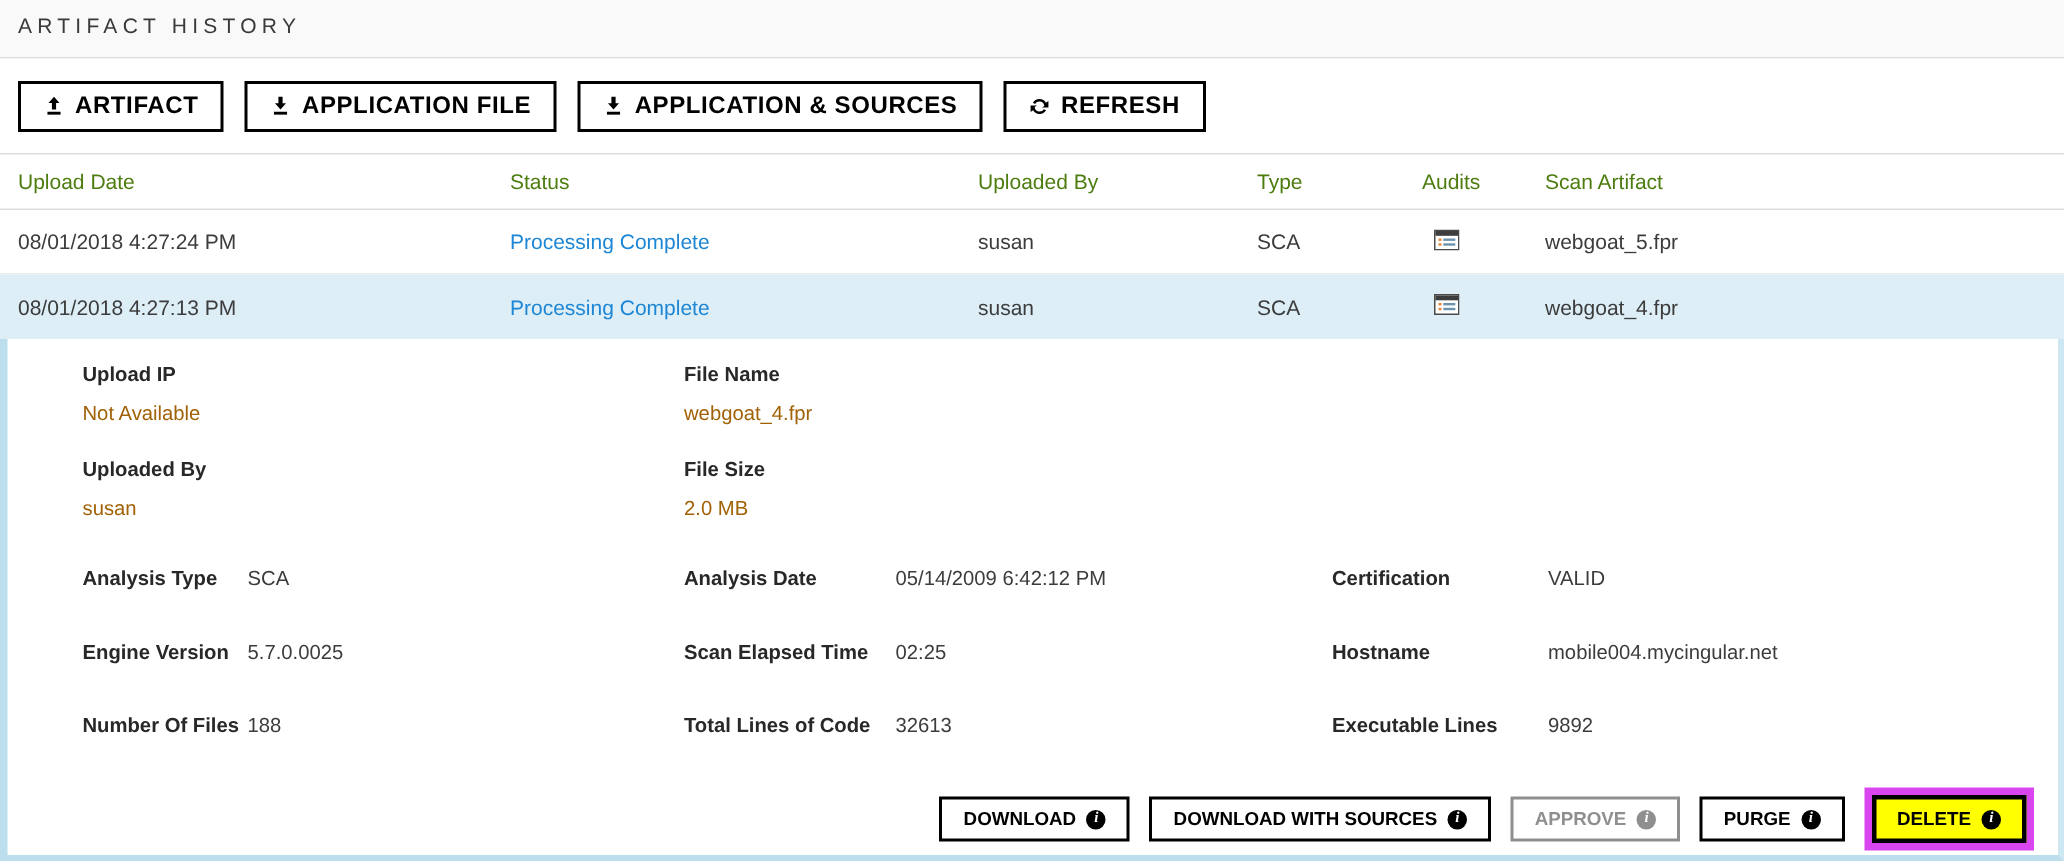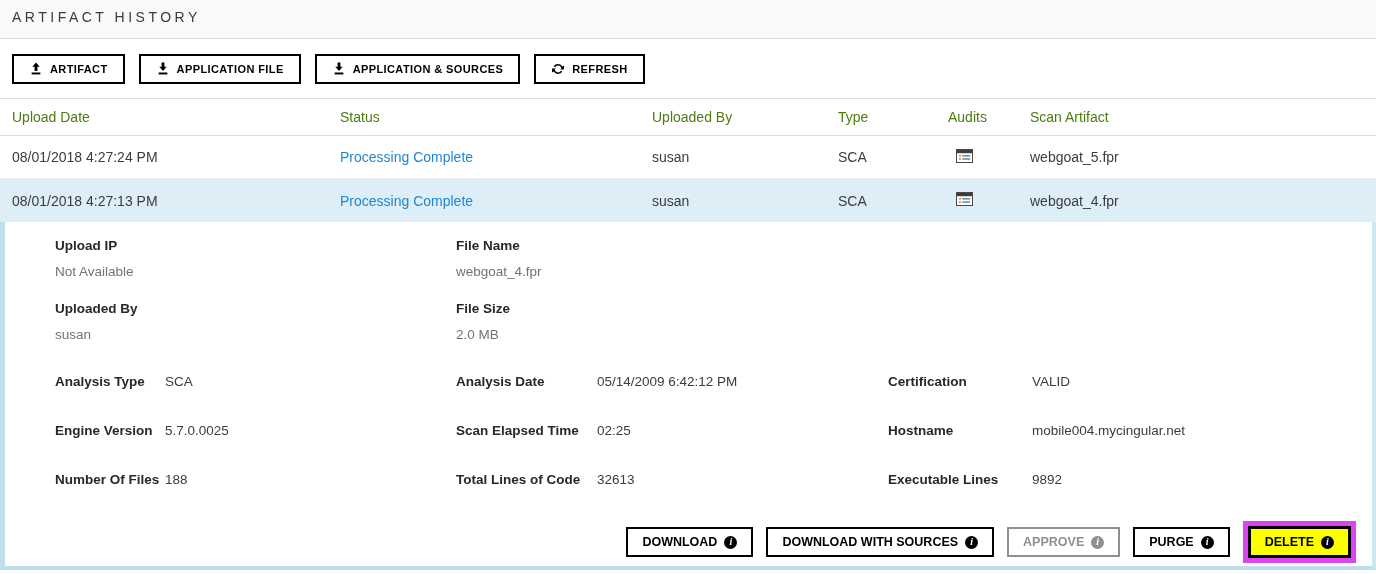--- a/index.html
+++ b/index.html
@@ -32,21 +32,21 @@
     background: #ffffff;
   }
   .btn {
     display: inline-flex;
     align-items: center;
     gap: 7px;
     background: #ffffff;
     border: 2px solid #000000;
     color: #000000;
     font-weight: 700;
-    font-size: 11px;
+    font-size: 16px;
     letter-spacing: 0.4px;
     padding: 6px 15px;
     cursor: pointer;
     white-space: nowrap;
   }
   .btn svg { display: block; }
 
   
   .grid-row {
     display: grid;
@@ -77,21 +77,21 @@
     border-bottom: 4px solid #bcdeed;
     padding: 16px 10px 6px 50px;
     height: 348px;
   }
   .detail-top {
     display: grid;
     grid-template-columns: 401px 1fr;
     margin-bottom: 8px;
   }
   .field-label { font-weight: 700; color: #282828; font-size: 13.5px; margin-bottom: 11px; }
-  .field-value { color: #737373; font-size: 13.5px; margin-bottom: 22px; }
+  .field-value { color: #a16207; font-size: 13.5px; margin-bottom: 22px; }
 
   .detail-grid {
     display: grid;
     grid-template-columns: 401px 432px 1fr;
   }
   .detail-cell { display: flex; min-height: 49px; align-items: flex-start; }
   .detail-cell .inline-label {
     font-weight: 700; color: #282828; font-size: 13.5px; line-height: 1.55;
     flex: 0 0 auto;
   }

